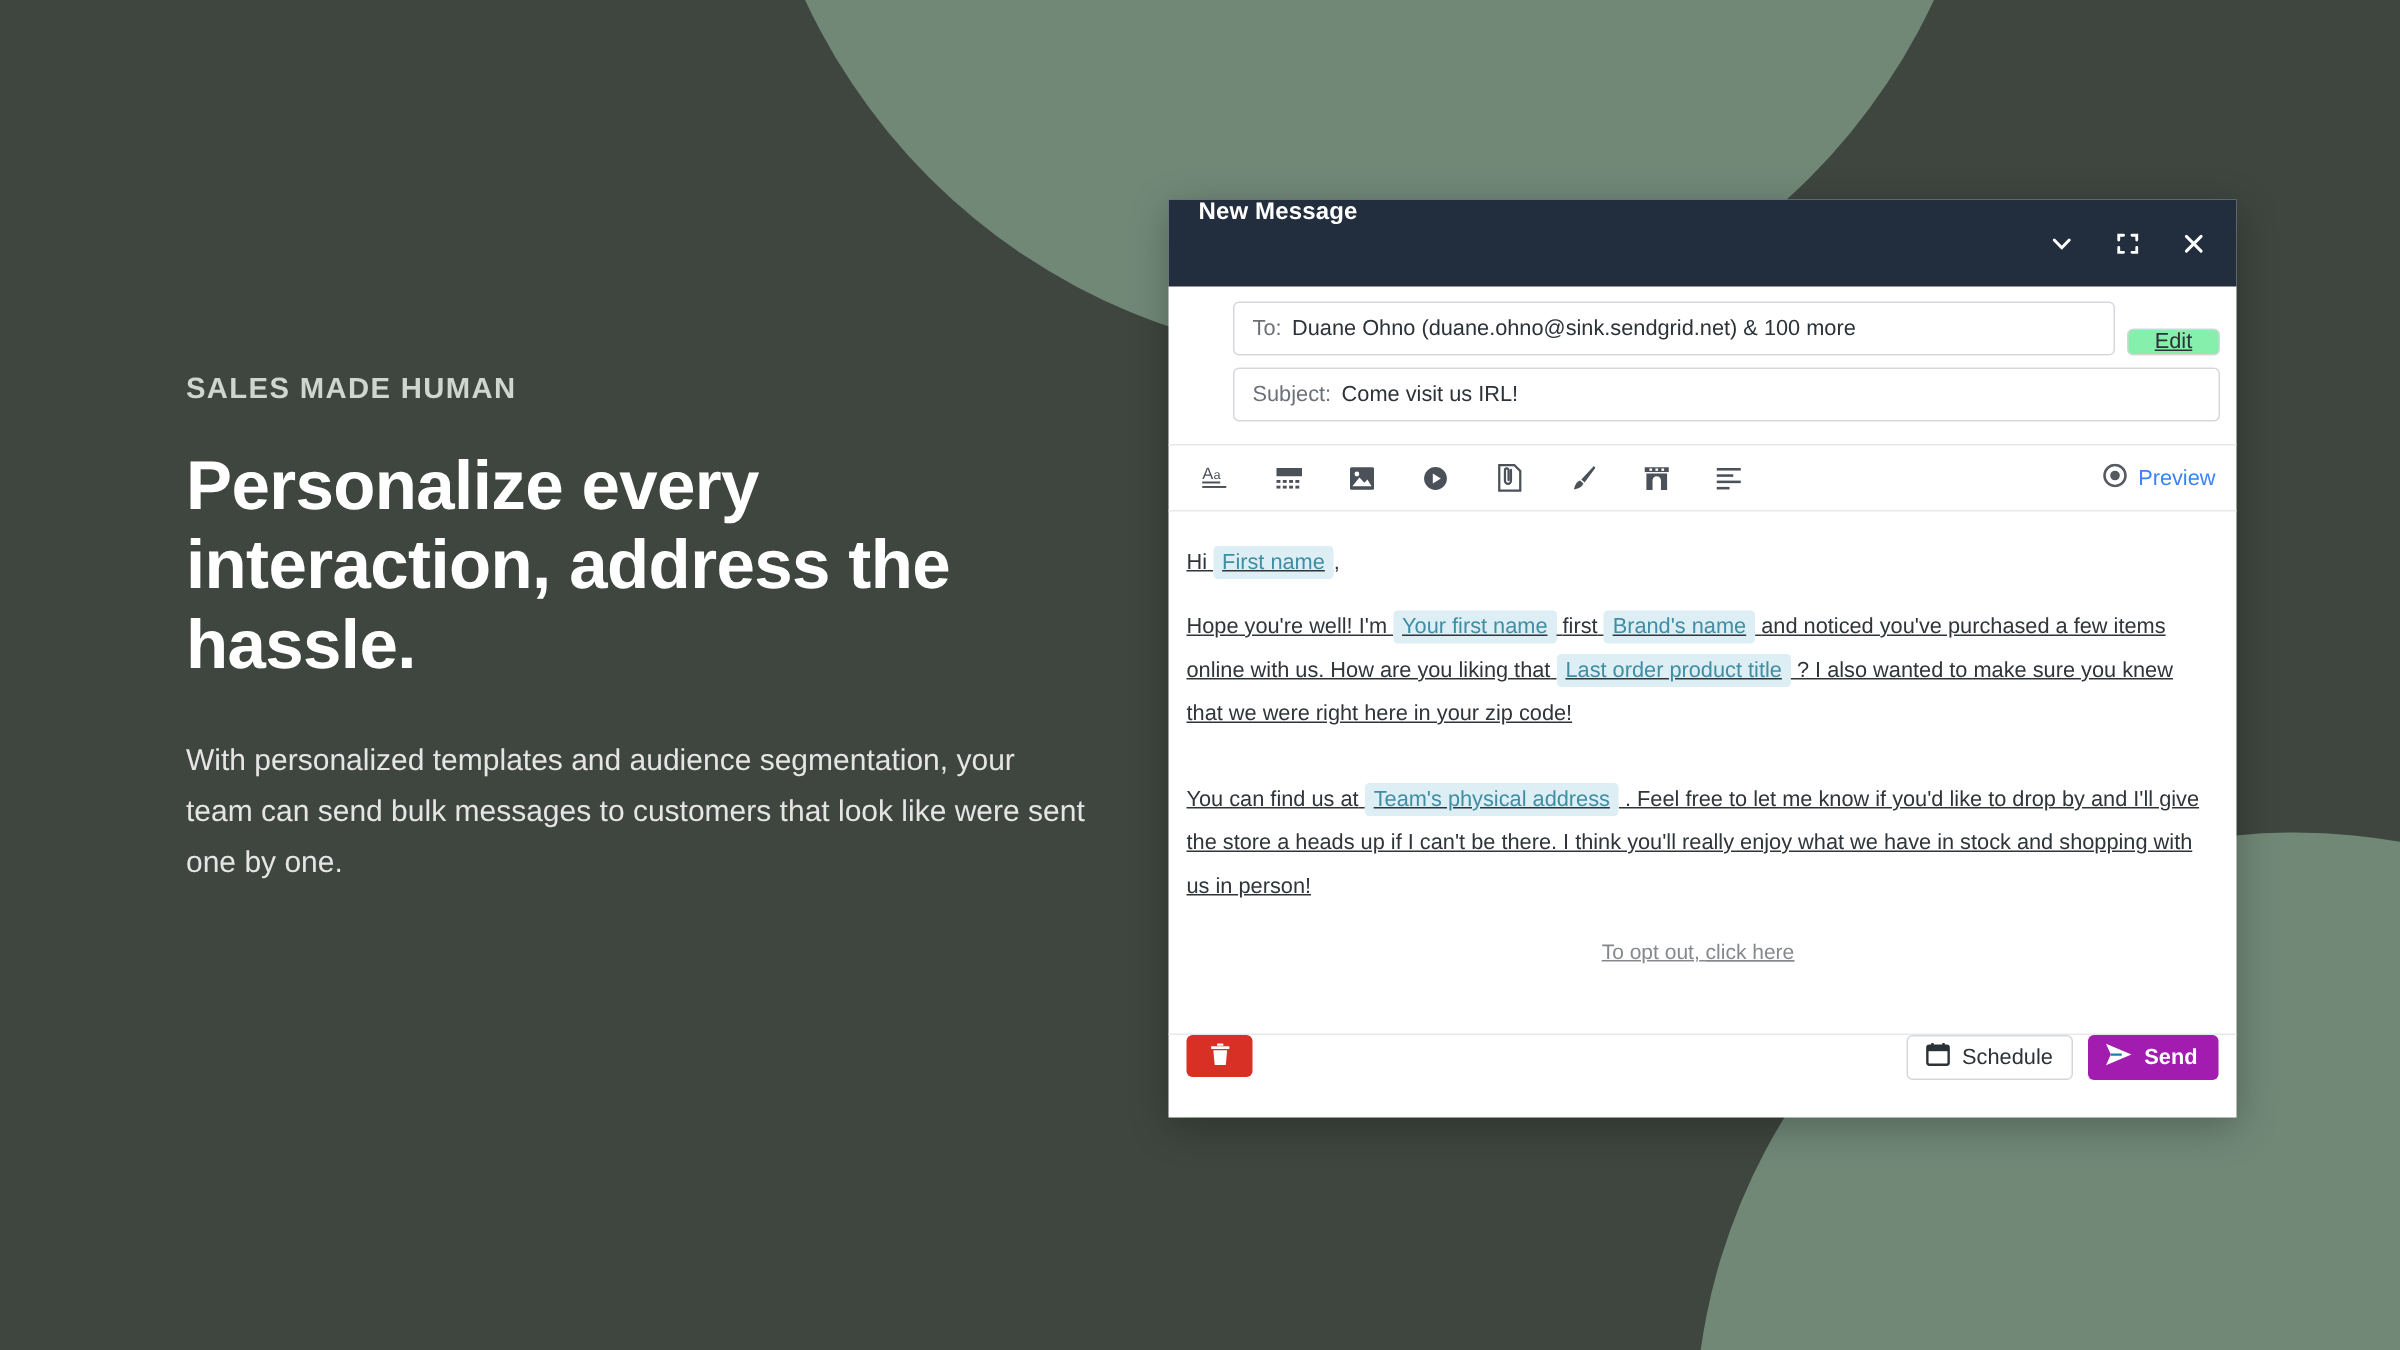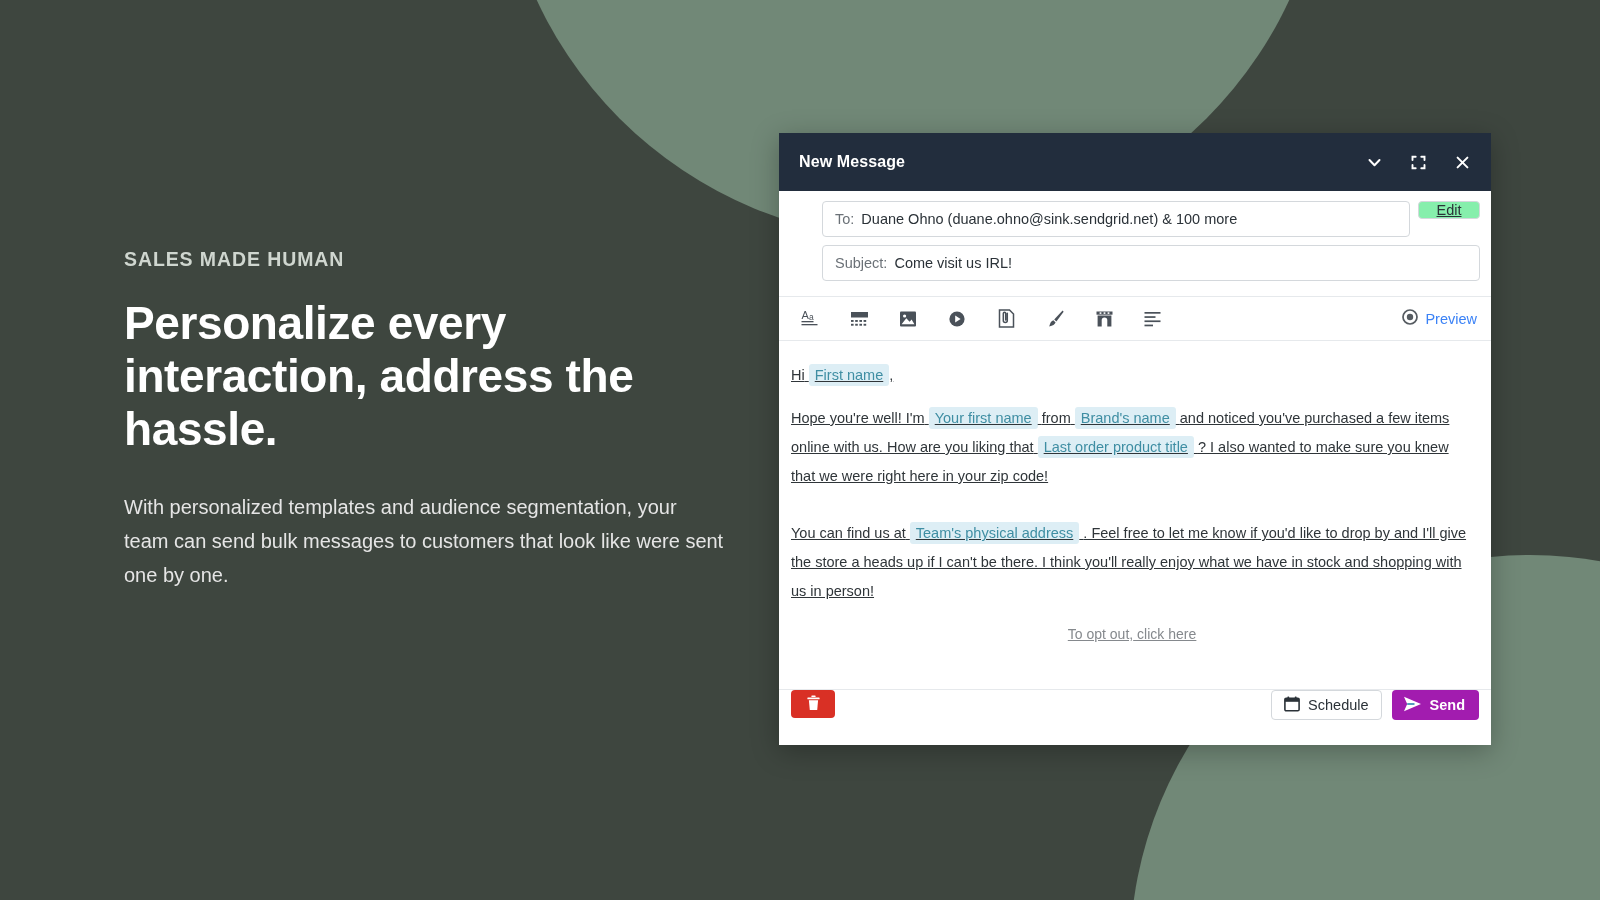--- a/index.html
+++ b/index.html
@@ -65,21 +65,20 @@
     box-shadow: 0 6px 26px rgba(0,0,0,0.28);
     display: flex;
     flex-direction: column;
     z-index: 5;
   }
 
   .compose-header {
     height: 58px;
     background: #222d3d;
     display: flex;
-    align-items: center;
     padding: 0 18px 0 20px;
     flex: none;
   }
   .compose-title {
     color: #ffffff;
     font-size: 16px;
     font-weight: 700;
     letter-spacing: 0.1px;
   }
   .header-actions {
@@ -90,21 +89,21 @@
   }
   .hbtn {
     width: 22px; height: 22px;
     display: flex; align-items: center; justify-content: center;
     cursor: pointer;
   }
   .hbtn svg { display: block; }
 
   
   .fields { padding: 10px 11px 0 11px; flex: none; }
-  .field-row { display: flex; align-items: flex-start; gap: 8px; margin-bottom: 8px; padding-left: 32px; }
+  .field-row { display: flex; align-items: flex-end; gap: 8px; margin-bottom: 8px; padding-left: 32px; }
   .field-box {
     flex: 1;
     border: 1px solid #d4d8dc;
     border-radius: 4px;
     height: 36px;
     display: flex;
     align-items: center;
     padding: 0 12px;
     background: #fff;
     font-size: 14.5px;
@@ -361,21 +360,21 @@
 
   <div class="mail-body">
     <p class="tight">
       <span>Hi</span>
       <span class="tag">First name</span><span>,</span>
     </p>
     <div class="spacer-p"></div>
     <p>
       <span>Hope you're well! I'm</span>
       <span class="tag">Your first name</span>
-      <span>from</span>
+      <span>first</span>
       <span class="tag">Brand's name</span>
       <span>and noticed you've purchased a few items online with us. How are you liking that</span>
       <span class="tag">Last order product title</span>
       <span>? I also wanted to make sure you knew that we were right here in your zip code!</span>
     </p>
     <div class="spacer-p"></div>
     <p>
       <span>You can find us at</span>
       <span class="tag">Team's physical address</span>
       <span>. Feel free to let me know if you'd like to drop by and I'll give the store a heads up if I can't be there. I think you'll really enjoy what we have in stock and shopping with us in person!</span>

